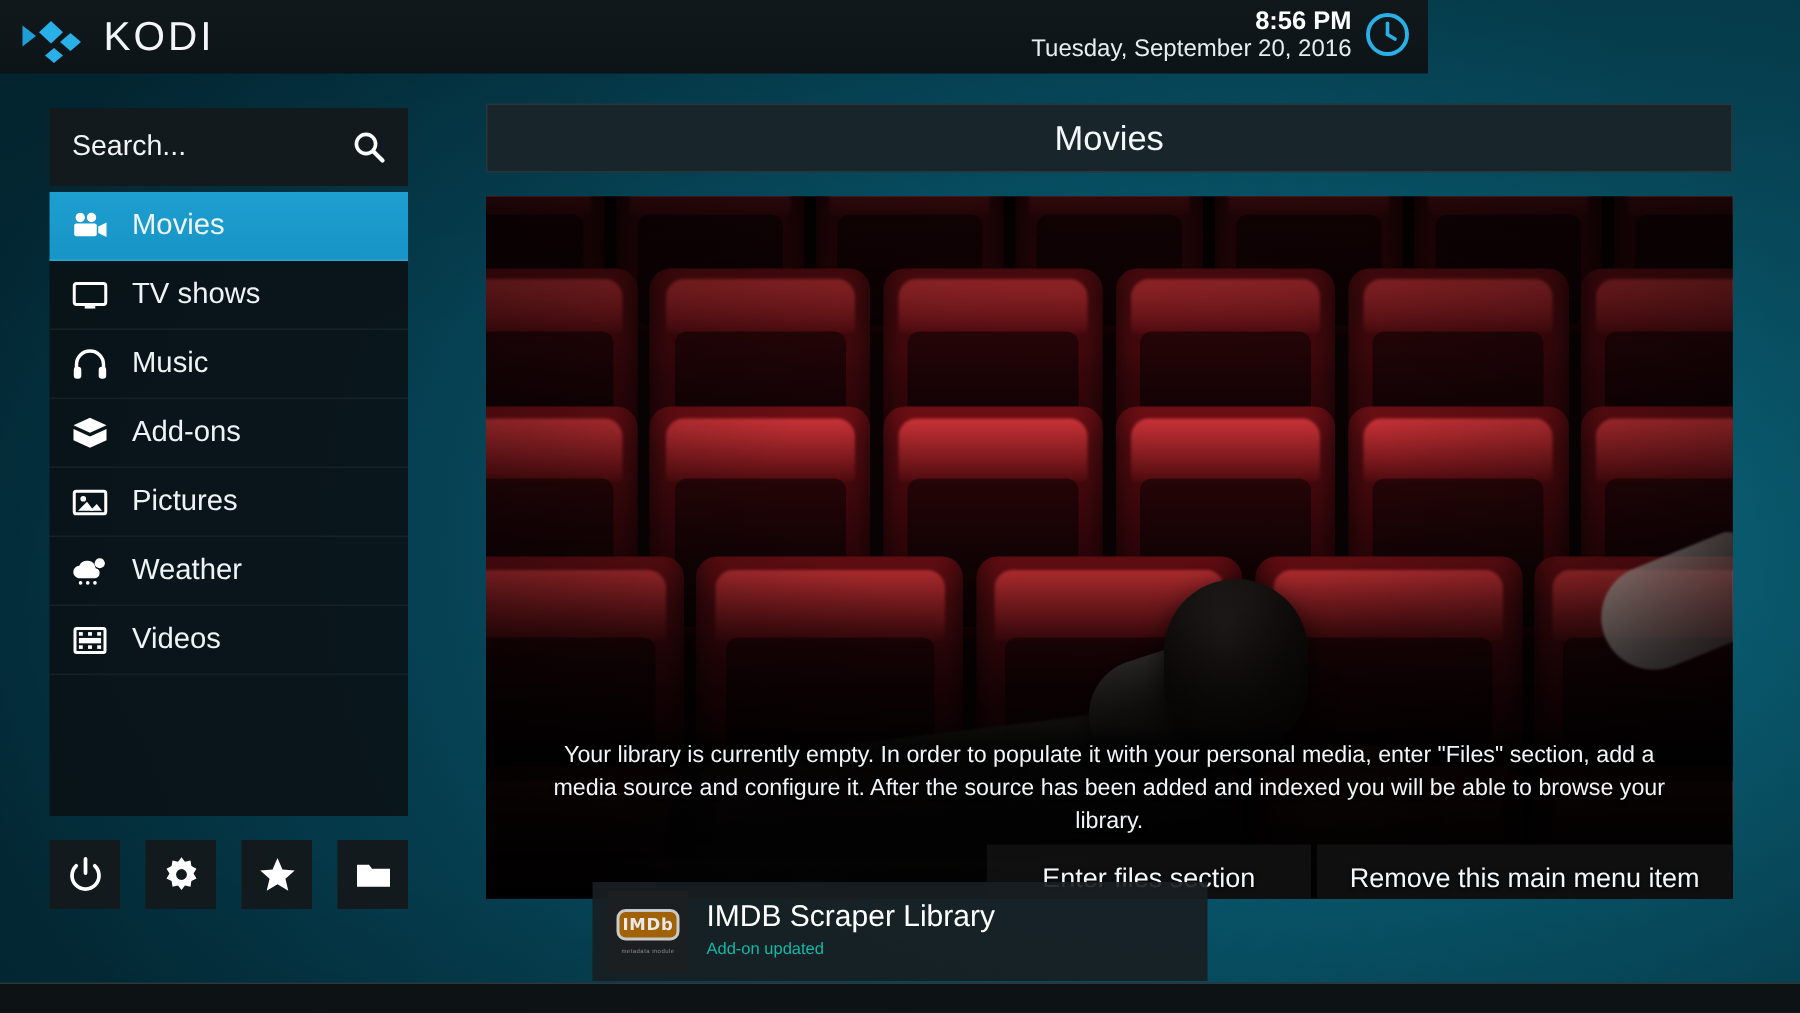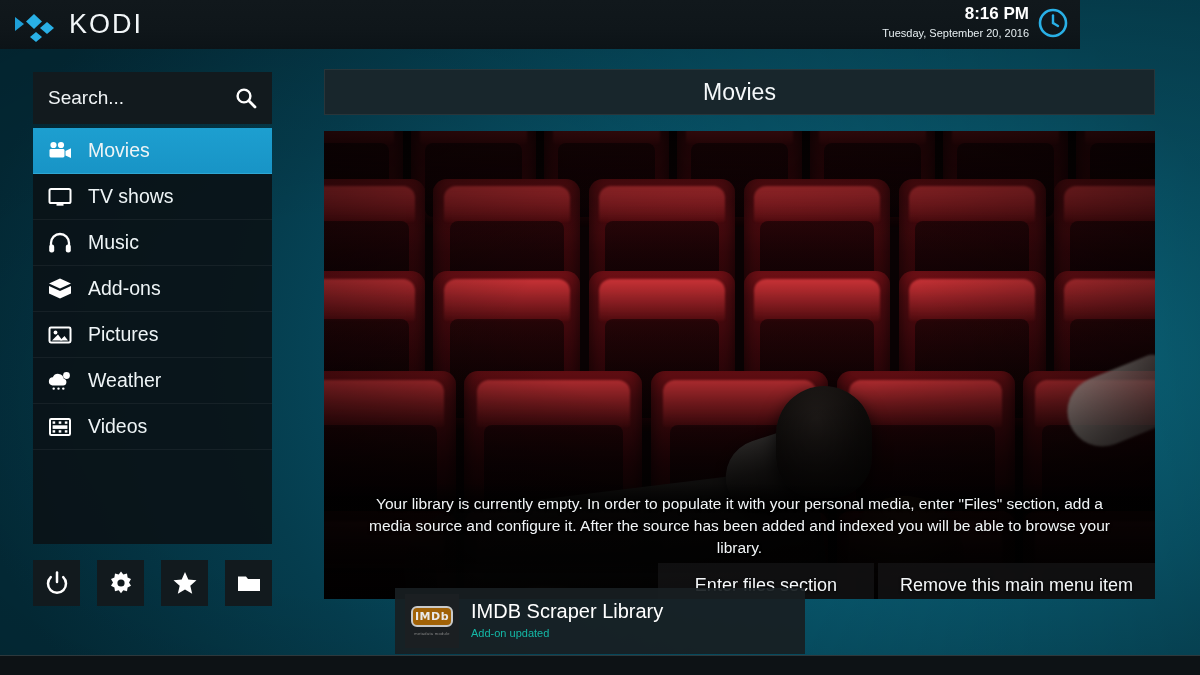--- a/index.html
+++ b/index.html
@@ -20,21 +20,21 @@
   
   #app::after {
     content: "";
     position: absolute; inset: 0;
     background: radial-gradient(ellipse 900px 620px at 30% 60%, rgba(0,0,0,0) 30%, rgba(0,0,0,.28) 100%);
     pointer-events: none;
   }
 
   
   .topbar {
-    position: absolute; left: 0; top: 0; width: 1080px; height: 49px;
+    position: absolute; left: 0; top: 0; width: 952px; height: 49px;
     background: linear-gradient(to bottom, #11181c 0%, #0f161a 60%, #0c1317 100%);
     z-index: 30;
   }
   .logo-wrap {
     position: absolute; left: 14px; top: 6px;
     display: flex; align-items: center; gap: 11px;
   }
   .logo-mark { width: 44px; height: 36px; display: block; }
   .logo-text {
     color: #f2f6f8; font-size: 27px; letter-spacing: 2px;
@@ -43,21 +43,21 @@
 
   .clock-wrap {
     position: absolute; right: 12px; top: 4px;
     display: flex; align-items: center; gap: 9px;
   }
   .clock-texts { text-align: right; }
   .clock-time {
     color: #ffffff; font-size: 17px; font-weight: bold; line-height: 20px;
   }
   .clock-date {
-    color: #e6eef1; font-size: 11px; line-height: 18px;
+    color: #e6eef1; font-size: 16px; line-height: 18px;
   }
   .clock-icon { width: 30px; height: 30px; display: block; }
 
   
   .search-box {
     position: absolute; left: 33px; top: 72px; width: 239px; height: 52px;
     background: #121a1e;
     display: flex; align-items: center; justify-content: space-between;
     padding: 0 14px 0 15px;
     z-index: 20;
@@ -268,21 +268,21 @@
         <polygon points="10,18 1,11 1,25" fill="#1e9fd8"></polygon>
         <polygon points="20,8 28,15.5 20,23 12,15.5" fill="#29b0e6"></polygon>
         <polygon points="33,16 40,22 33,28 26,22" fill="#29b0e6"></polygon>
         <polygon points="22,26 28,31 22,36 16,31" fill="#29b0e6"></polygon>
       </svg>
       <span class="logo-text">KODI</span>
     </div>
 
     <div class="clock-wrap">
       <div class="clock-texts">
-        <div class="clock-time">8:16 PM</div>
+        <div class="clock-time">8:56 PM</div>
         <div class="clock-date">Tuesday, September 20, 2016</div>
       </div>
       <svg class="clock-icon" viewBox="0 0 30 30">
         <circle cx="15" cy="15" r="13" fill="none" stroke="#29b0e6" stroke-width="2.6"></circle>
         <line x1="15" y1="15" x2="15" y2="7.5" stroke="#29b0e6" stroke-width="2.4" stroke-linecap="round"></line>
         <line x1="15" y1="15" x2="20" y2="18" stroke="#29b0e6" stroke-width="2.4" stroke-linecap="round"></line>
       </svg>
     </div>
   </div>
 

